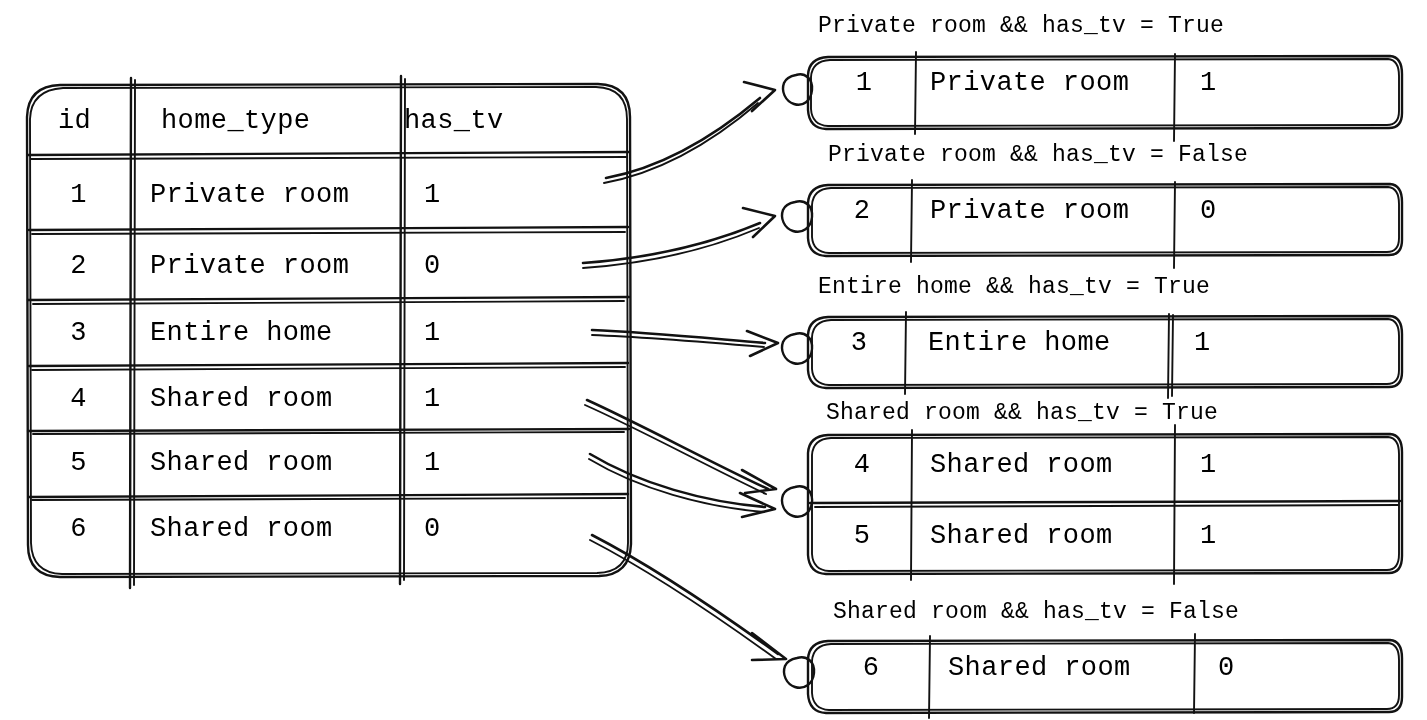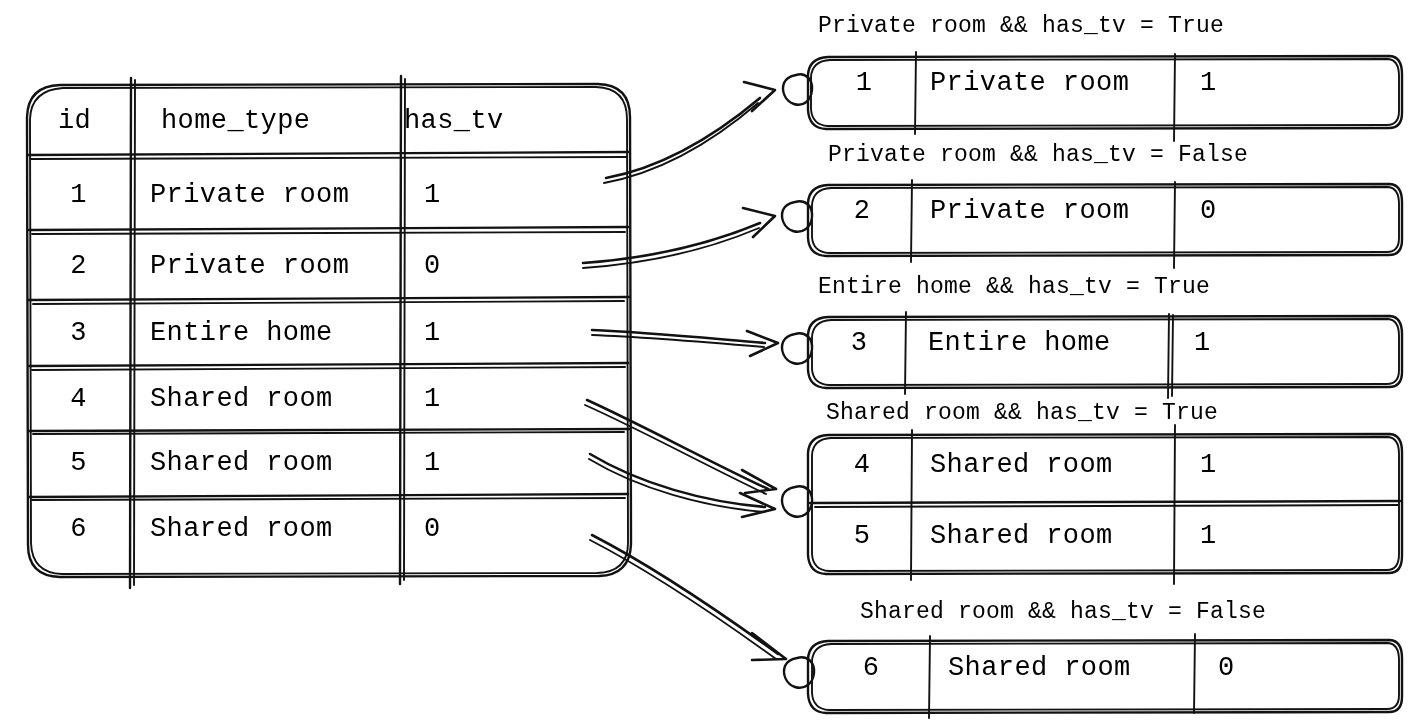--- a/index.html
+++ b/index.html
@@ -252,19 +252,19 @@
     <div class="txt cell-text c-id" style="left:812px; top:450px; width:100px;">4</div>
     <div class="txt cell-text" style="left:930px; top:450px;">Shared room</div>
     <div class="txt cell-text" style="left:1200px; top:450px;">1</div>
 
     <div class="txt cell-text c-id" style="left:812px; top:521px; width:100px;">5</div>
     <div class="txt cell-text" style="left:930px; top:521px;">Shared room</div>
     <div class="txt cell-text" style="left:1200px; top:521px;">1</div>
   </div>
 
   <div>
-    <div class="txt group-label" style="left:860px; top:599px;">Shared room &amp;&amp; has_tv = False</div>
+    <div class="txt group-label" style="left:833px; top:599px;">Shared room &amp;&amp; has_tv = False</div>
     <div class="txt cell-text c-id" style="left:812px; top:653px; width:118px;">6</div>
     <div class="txt cell-text" style="left:948px; top:653px;">Shared room</div>
     <div class="txt cell-text" style="left:1218px; top:653px;">0</div>
   </div>
 
 </div>
 
 </body></html>

